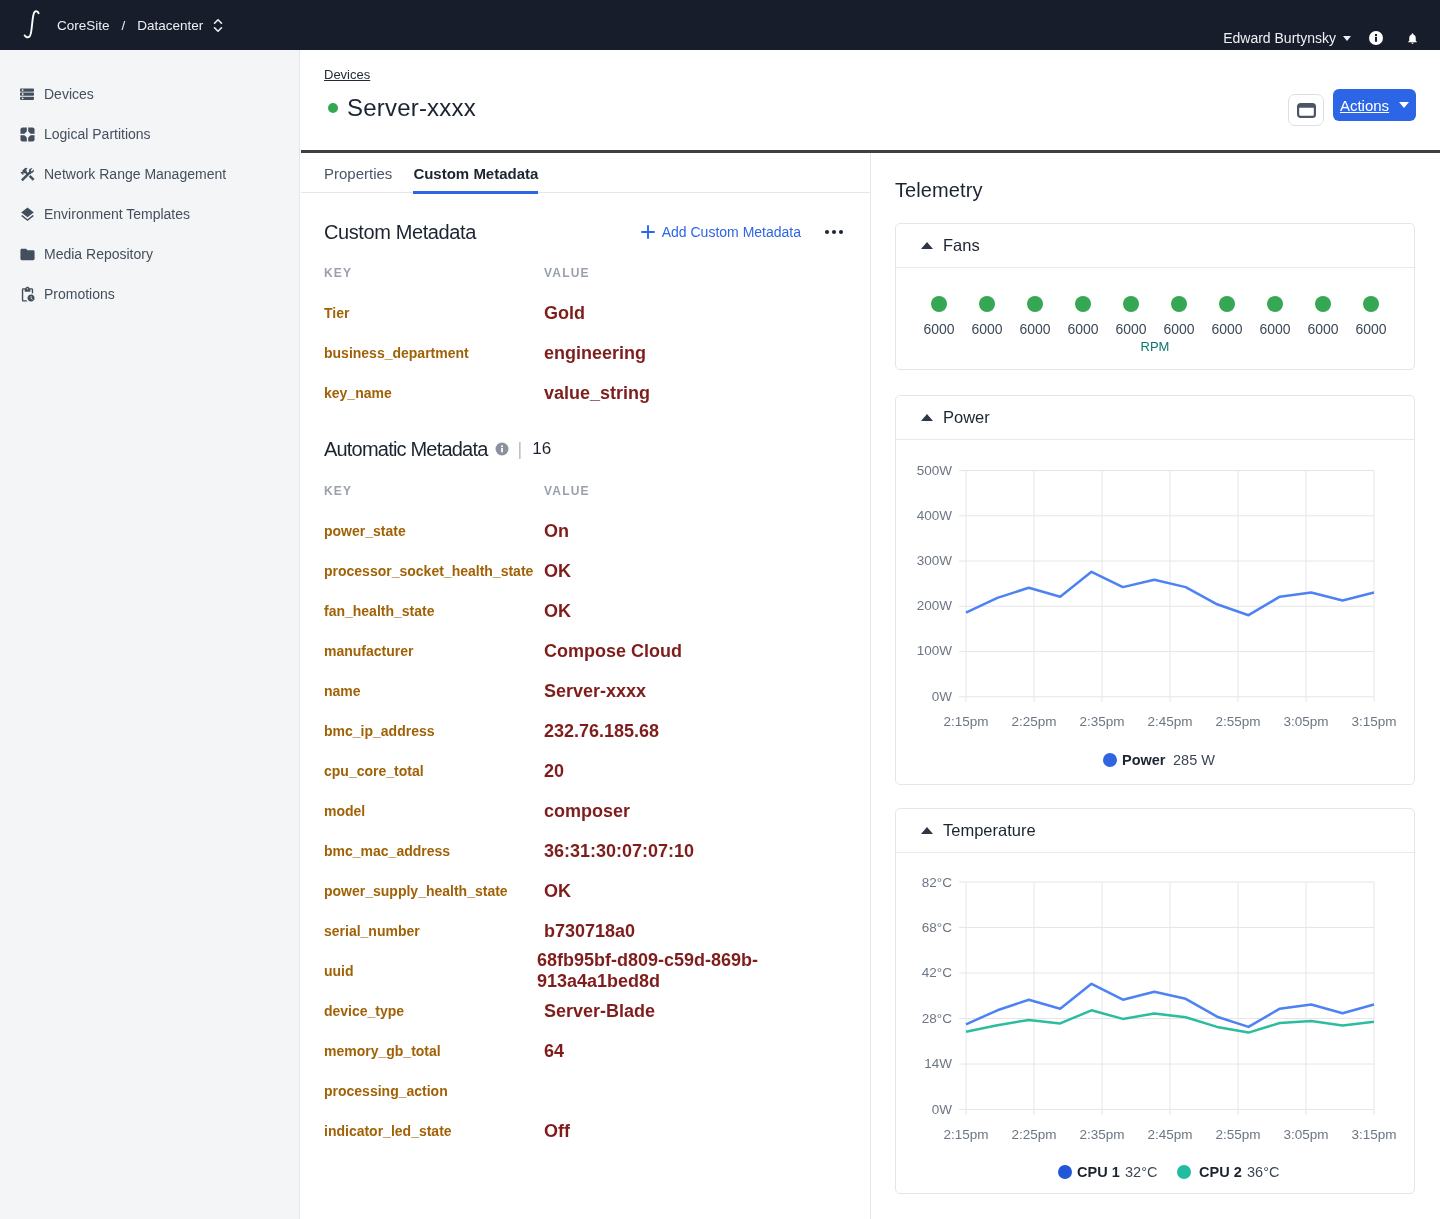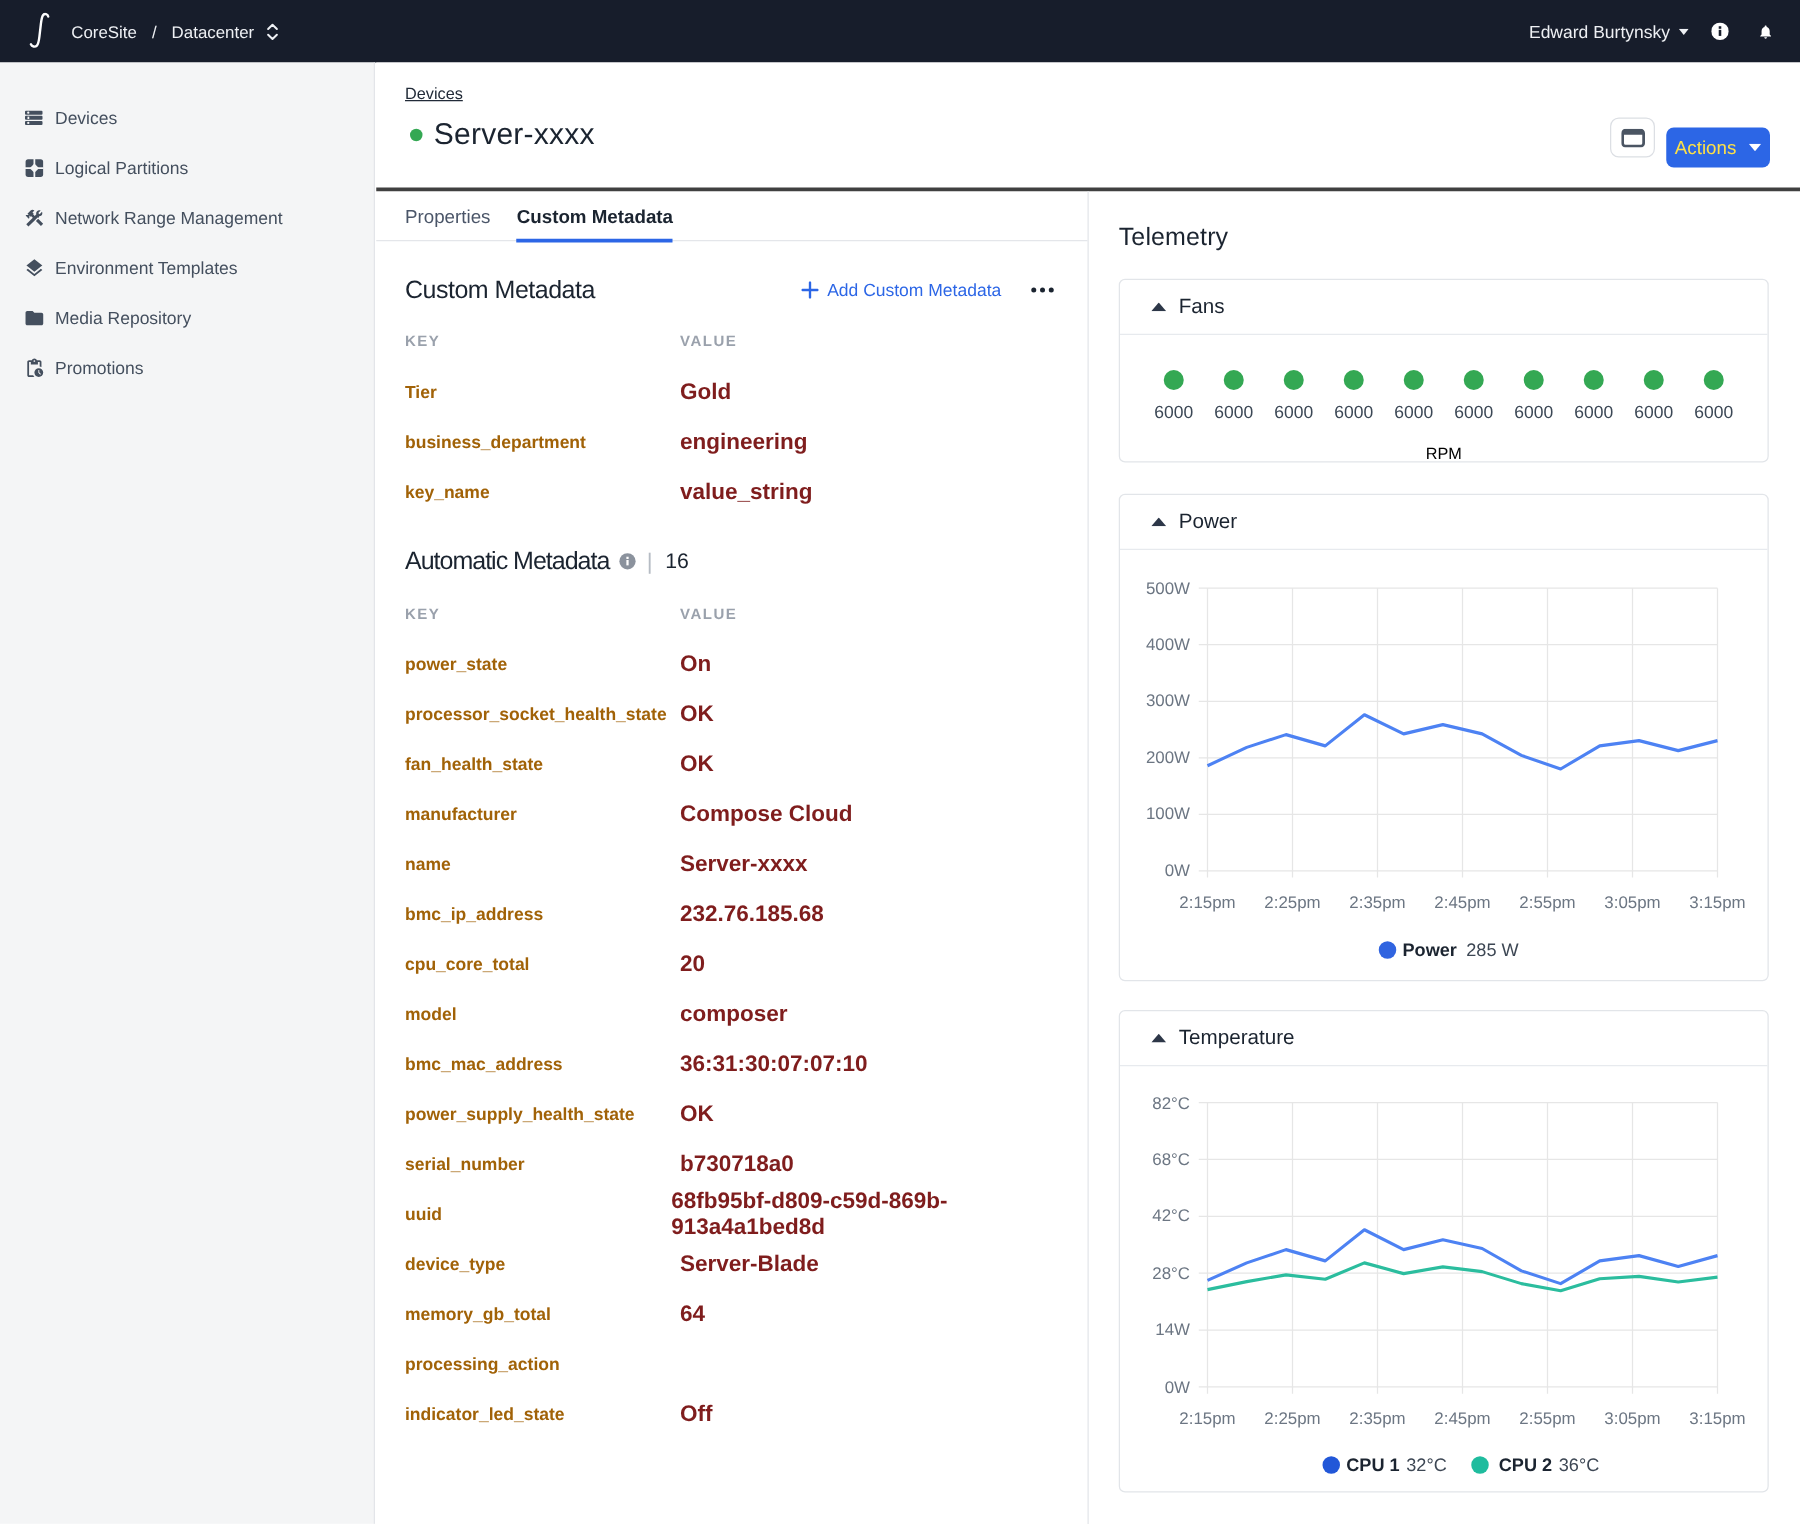--- a/index.html
+++ b/index.html
@@ -1,31 +1,31 @@
 <!DOCTYPE html>
 <html><head>
 <meta charset="utf-8">
 <style>
 * { margin:0; padding:0; box-sizing:border-box; }
 html,body { width:1440px; height:1219px; font-family:"Liberation Sans",sans-serif; background:#fff; overflow:hidden; }
 .topbar { position:absolute; left:0; top:0; width:1440px; height:50px; background:#171d2b; color:#f3f5f8; }
 
 .crumbnav { position:absolute; left:57px; top:0; height:50px; display:flex; align-items:center; font-size:13.5px; color:#eef0f4; }
 .crumbnav .sep { margin:0 12px; color:#eef0f4; }
-.usernav { position:absolute; right:0; top:0; height:50px; display:flex; align-items:center; color:#eef0f4; font-size:14px; }
+.usernav { position:absolute; right:0; top:13px; height:50px; display:flex; align-items:center; color:#eef0f4; font-size:14px; }
 .sidebar { position:absolute; left:0; top:50px; width:300px; height:1169px; background:#f4f5f6; border-right:1px solid #e3e5e9; }
 .sbitem { display:flex; align-items:center; height:40px; padding-left:18px; color:#444f5e; font-size:14px; }
 .sbitem .ic { width:18px; height:18px; margin-right:8px; flex:none; display:flex; align-items:center; justify-content:center; }
 .main { position:absolute; left:301px; top:50px; width:1139px; height:1169px; background:#fff; }
 .crumb { position:absolute; left:23px; top:17px; font-size:13px; color:#222b38; text-decoration:underline; }
 .titlerow { position:absolute; left:27px; top:44px; display:flex; align-items:center; }
 .statusdot { width:10px; height:10px; border-radius:50%; background:#34a853; margin-right:9px; }
 .title { font-size:24px; font-weight:500; color:#1b2430; letter-spacing:0.2px; }
 .winbtn { position:absolute; left:987px; top:44px; width:36px; height:32px; border:1px solid #dcdfe4; border-radius:7px; background:#fff; display:flex; align-items:center; justify-content:center; }
-.actionsbtn { position:absolute; left:1032px; top:52px; width:83px; height:32px; background:#2c66e6; border-radius:6px; color:#fde047; font-size:15px; display:flex; align-items:center; justify-content:center; }
+.actionsbtn { position:absolute; left:1032px; top:39px; width:83px; height:32px; background:#2c66e6; border-radius:6px; color:#ffffff; font-size:15px; display:flex; align-items:center; justify-content:center;text-decoration:underline; }
 .contentrow { position:absolute; left:0; top:100px; width:1139px; height:1096px; border-top:3px solid #404040; }
 .leftcol { position:absolute; left:0; top:0; width:570px; height:1069px; border-right:1px solid #e4e6ea; }
 .tabs { height:40px; border-bottom:1px solid #e4e6ea; display:flex; padding-left:23px; }
 .tab { height:40px; display:flex; align-items:center; font-size:15px; color:#4a5568; margin-right:21px; position:relative; }
 .tab.active { color:#1b2430; font-weight:700; }
 .tab.active:after { content:""; position:absolute; left:0; right:0; bottom:-1px; height:3px; background:#2c66e6; }
 .sechdr { display:flex; align-items:center; height:40px; margin:19px 23px 0 23px; }
 .sechdr h2 { font-size:20px; font-weight:500; color:#1b2430; letter-spacing:-0.4px; }
 .addlink { margin-left:auto; color:#2c66e6; font-size:14px; display:flex; align-items:center; }
 .dots3 { display:flex; margin-left:21px; margin-right:4px; }
@@ -41,21 +41,21 @@
 .telemetry { margin:22px 0 0 24px; height:30px; font-size:20px; font-weight:500; color:#1b2430; letter-spacing:0.1px; line-height:30px; }
 .card { margin-left:24px; width:520px; border:1px solid #e2e5e9; border-radius:5px; background:#fff; }
 .cardhdr { height:44px; display:flex; align-items:center; border-bottom:1px solid #e7eaee; padding-left:25px; }
 .cardhdr .tri { margin-right:10px; }
 .cardhdr .t { font-size:16.5px; color:#1b2430; font-weight:500; }
 .fansbody { padding:28px 19px 0 19px; height:102px; }
 .fanrow { display:flex;justify-content:flex-end; }
 .fancell { width:48.2px; display:flex; flex-direction:column; align-items:center; }
 .fandot { width:16px; height:16px; border-radius:50%; background:#34a853; }
 .fannum { margin-top:9px; font-size:14px; color:#3c4856; }
-.rpm { text-align:center; font-size:13px; color:#000000; margin-top:18px; }
+.rpm { text-align:center; font-size:13px; color:#0f766e; margin-top:2px; }
 </style>
 </head>
 <body>
 <div class="topbar">
   <svg class="logosvg" width="17" height="29" viewBox="0 0 17 29" style="position:absolute;left:23px;top:10px">
     <path d="M15.6 3.2 C15.2 1.2 12.8 0.6 11.5 2.1 C10.4 3.4 10.1 5.9 9.7 9.2 L8.5 19.5 C8.1 22.8 7.8 25.2 6.5 26.5 C5.1 27.9 2.6 27.4 1.7 25.4" fill="none" stroke="#fdfdfe" stroke-width="1.9" stroke-linecap="round"></path>
   </svg>
   <div class="crumbnav">
     <span>CoreSite</span>
       <span class="sep">/</span>

